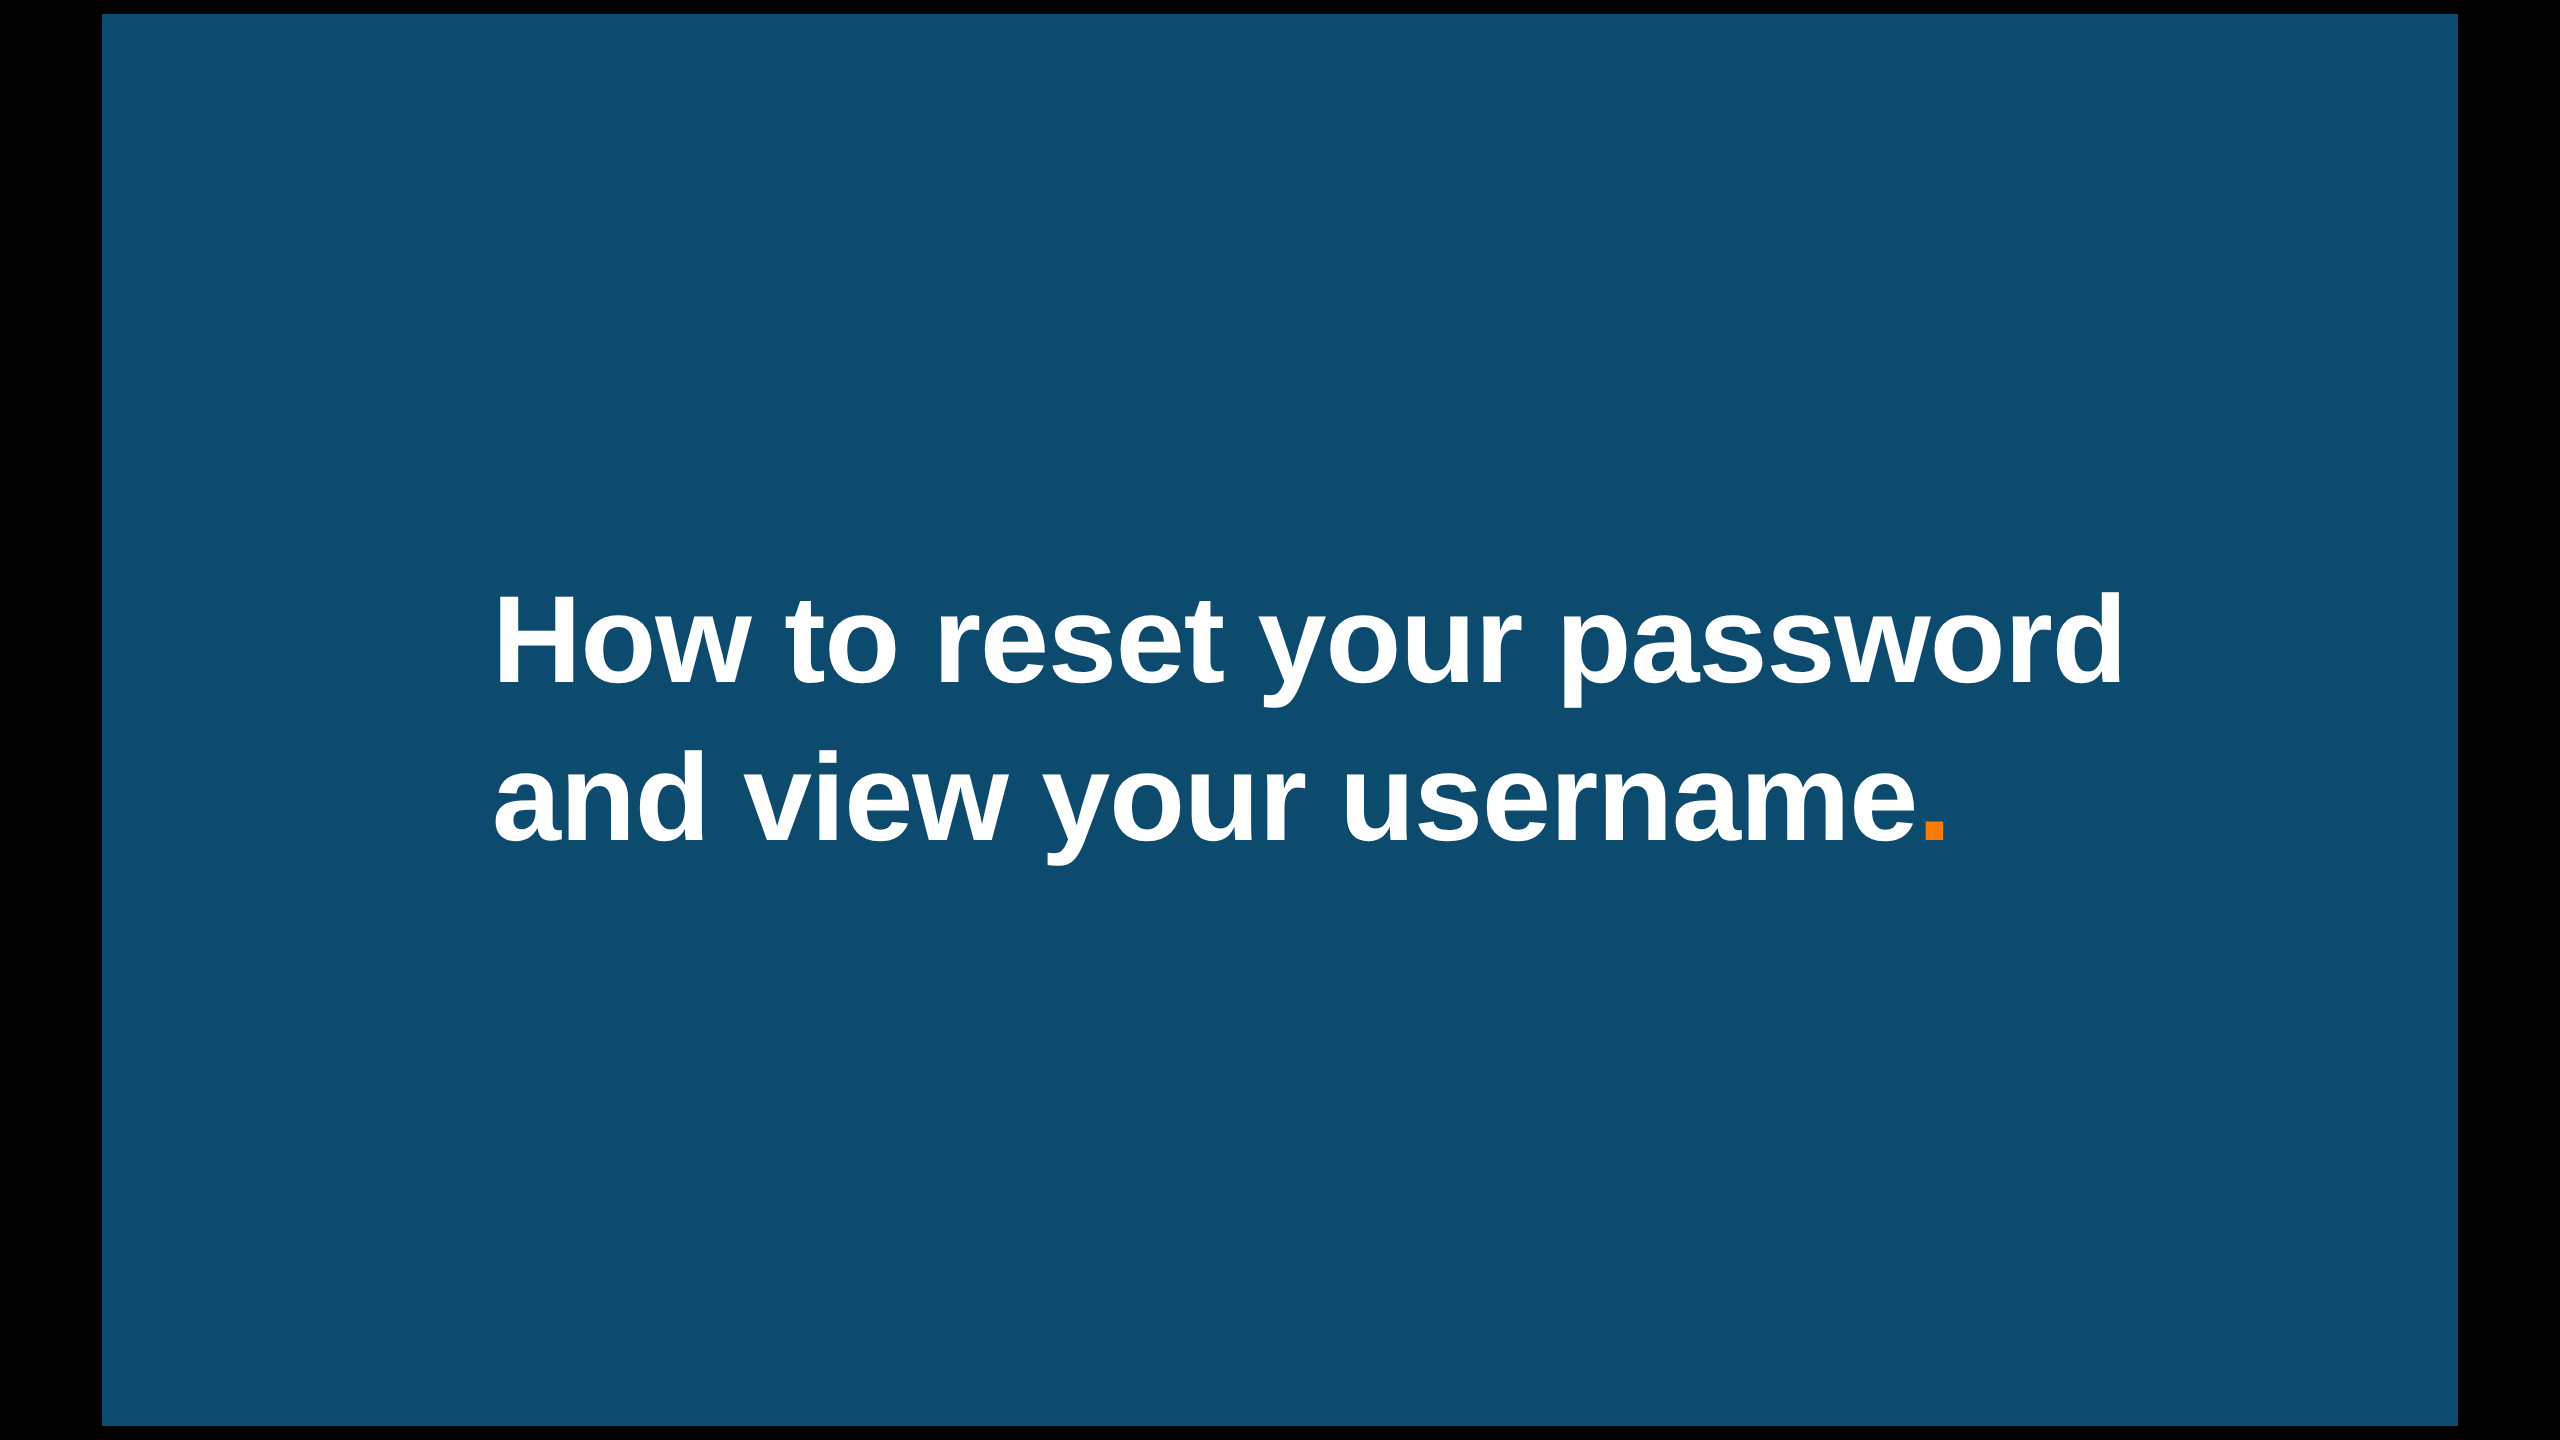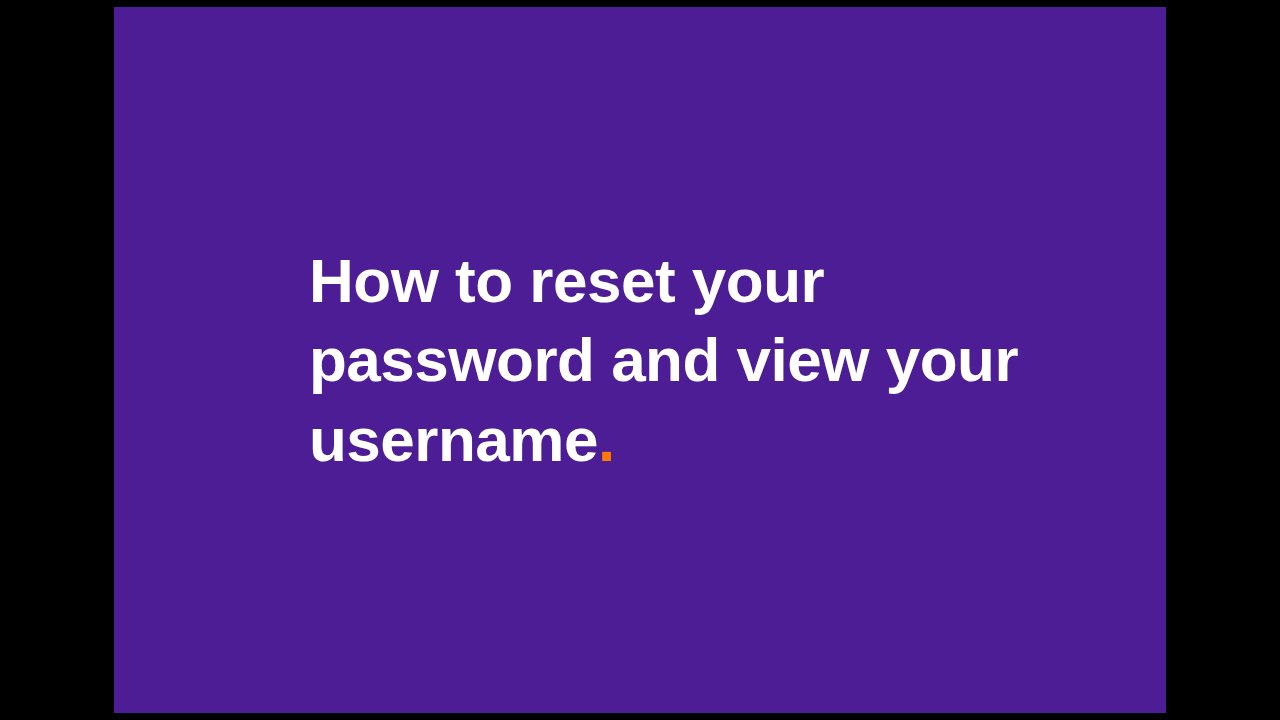--- a/index.html
+++ b/index.html
@@ -10,23 +10,23 @@
     body {
       width: 1280px;
       height: 720px;
       background: #000000;
       display: flex;
       align-items: center;
       justify-content: center;
       overflow: hidden;
     }
     .slide {
-      width: 1052px;
+      width: 1178px;
       height: 706px;
-      background: #4c1d95;
+      background: #0c4a6e;
       display: flex;
       align-items: center;
       padding-left: 195px;
       padding-right: 100px;
     }
     .title {
       font-family: "Segoe UI", "Helvetica Neue", Arial, sans-serif;
       font-weight: 700;
       font-size: 62px;
       line-height: 1.28;

